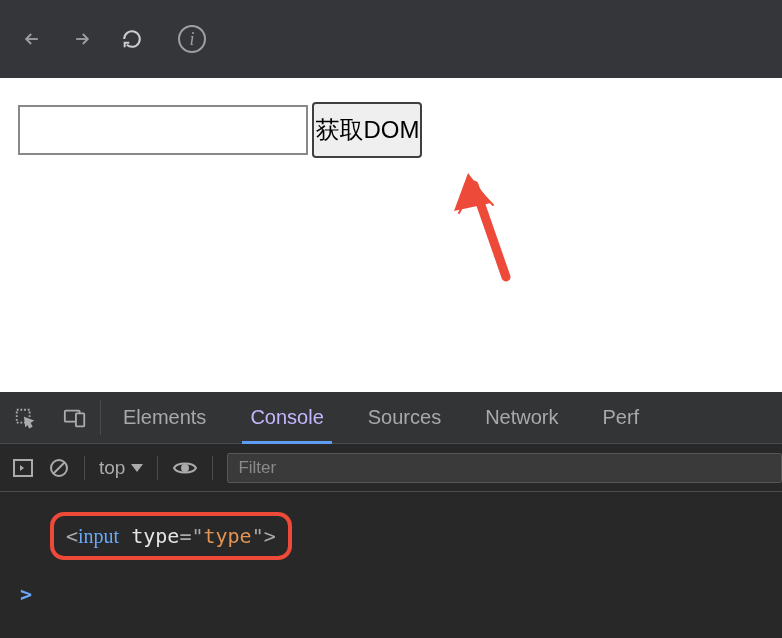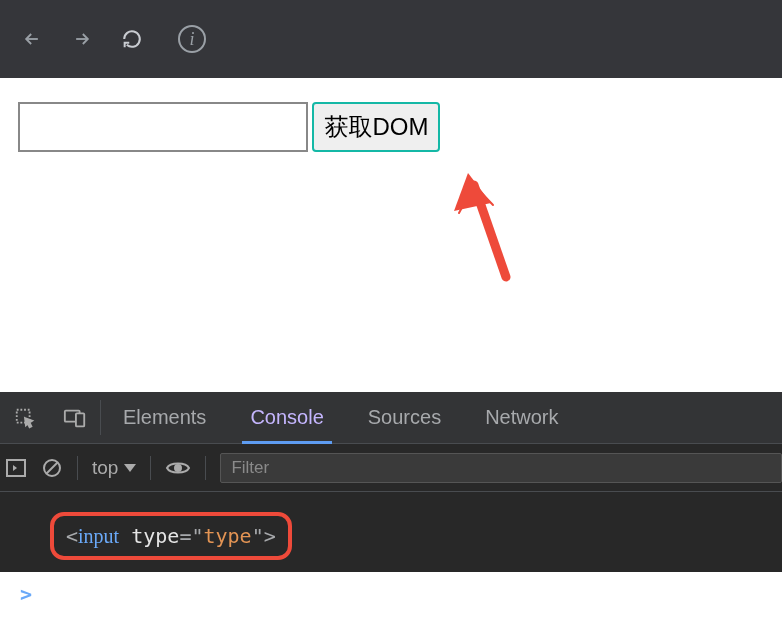--- a/index.html
+++ b/index.html
@@ -65,39 +65,39 @@
     }
     .text-input {
       width: 290px;
       height: 50px;
       border: 2px solid #888;
       font-size: 20px;
       padding: 0 8px;
       vertical-align: middle;
     }
     .get-dom-btn {
-      height: 50px;
-      padding: 0 10px;
+      height: 56px;
+      padding: 0 1px;
       font-size: 24px;
-      border: 2px solid #14b8a6;
+      border: 2px solid #404040;
       background: #efefef;
       border-radius: 4px;
       cursor: pointer;
       vertical-align: middle;
     }
     .red-arrow {
       position: absolute;
       left: 444px;
       top: 85px;
       pointer-events: none;
     }
     
     .devtools {
       background: #282828;
-      height: 180px;
+      height: 246px;
       font-family: "Helvetica Neue", Arial, sans-serif;
     }
     .devtools-tabs {
       height: 52px;
       background: #333436;
       border-bottom: 1px solid #494c50;
       display: flex;
       align-items: stretch;
     }
     .dt-tab-icon {
@@ -131,21 +131,21 @@
       height: 3px;
       background: #5e9cf1;
     }
     
     .console-toolbar {
       height: 48px;
       background: #282828;
       border-bottom: 1px solid #494c50;
       display: flex;
       align-items: center;
-      padding-left: 5px;
+      padding-left: 12px;
       gap: 14px;
     }
     .ct-icon {
       color: #ababab;
       display: flex;
       align-items: center;
       justify-content: center;
     }
     .ct-sep {
       width: 1px; height: 24px; background: #494c50;
@@ -257,20 +257,21 @@
       <svg width="24" height="22" viewBox="0 0 26 22" fill="none" stroke="currentColor" stroke-width="2">
         <rect x="2" y="3" width="16" height="12" rx="1"></rect>
         <rect x="14" y="6" width="9" height="14" rx="1" fill="#333436"></rect>
       </svg>
     </div>
     <div class="dt-tab-sep"></div>
     <div class="dt-tab">Elements</div>
     <div class="dt-tab active">Console</div>
     <div class="dt-tab">Sources</div>
     <div class="dt-tab">Network</div>
+    <div class="dt-tab">Perf</div>
   </div>
 
   <div class="console-toolbar">
     <div class="ct-icon">
       <svg width="22" height="20" viewBox="0 0 22 20" fill="none" stroke="currentColor" stroke-width="2">
         <rect x="2" y="2" width="18" height="16"></rect>
         <path d="M8 7 l4 3 -4 3" fill="currentColor" stroke="none"></path>
       </svg>
     </div>
     <div class="ct-icon">

